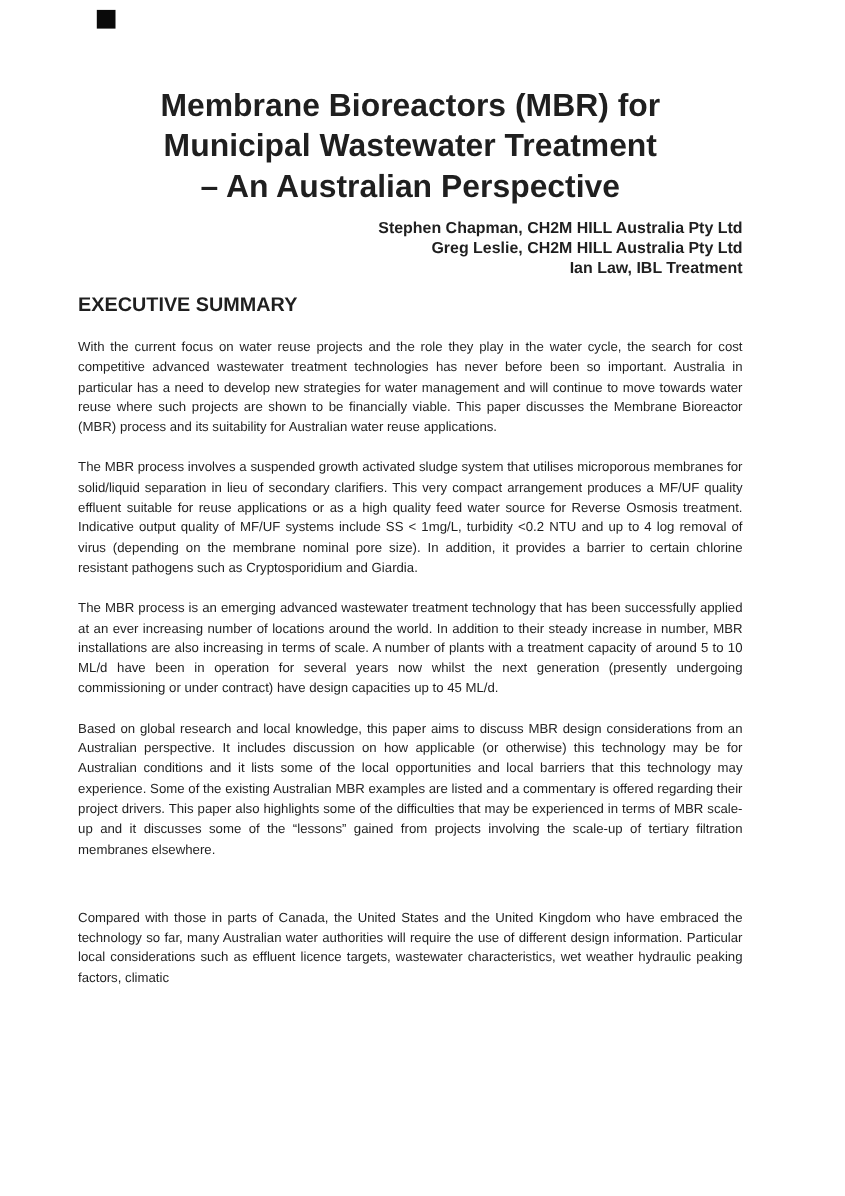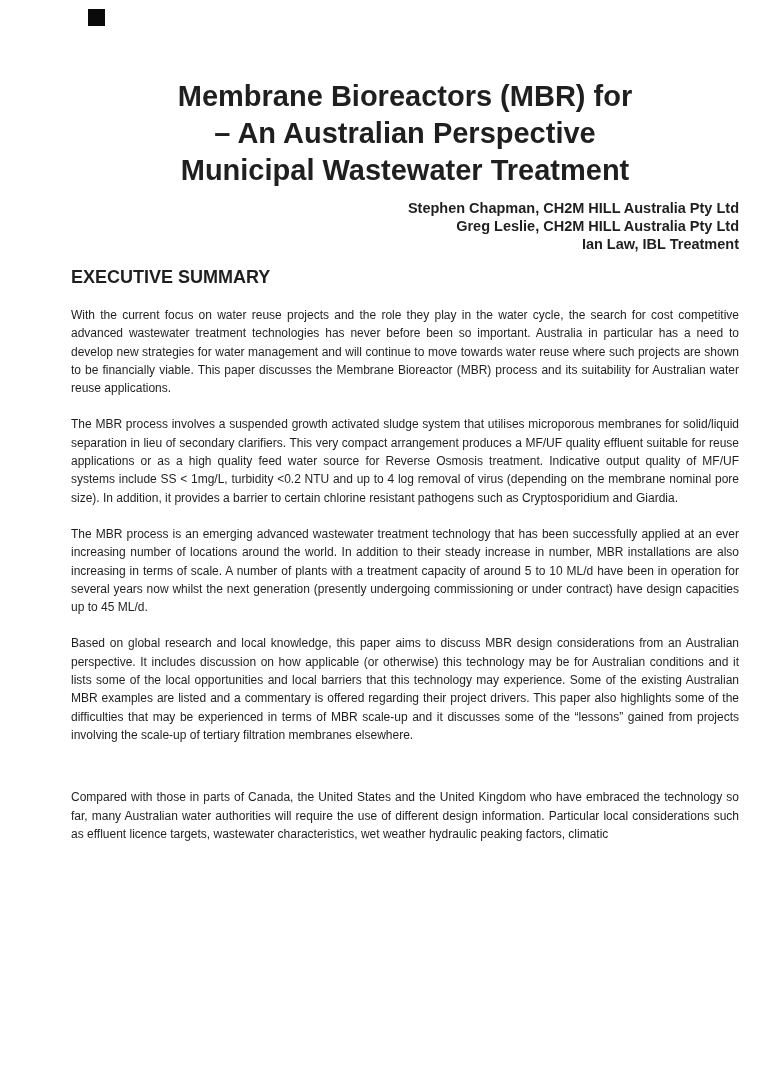--- a/index.html
+++ b/index.html
@@ -7,21 +7,21 @@
     padding: 0;
     background: #ffffff;
   }
   .page {
     position: relative;
     width: 768px;
     height: 1087px;
     margin: 0;
     background: #ffffff;
     box-sizing: border-box;
-    padding: 72px 29px 0 71px;
+    padding: 72px 93px 0 71px;
     font-family: "Liberation Sans", "DejaVu Sans", sans-serif;
     color: #1f1f1f;
     overflow: hidden;
   }
   .scan-artifact {
     position: absolute;
     left: 88px;
     top: 9px;
     width: 17px;
     height: 17px;
@@ -61,22 +61,22 @@
 </style>
 </head>
 <body>
 
 <div class="page">
 
   <div class="scan-artifact"></div>
 
   <h1 class="title">
     <span class="tline">Membrane Bioreactors (MBR) for</span>
+    <span class="tline">Municipal Wastewater Treatment</span>
     <span class="tline">– An Australian Perspective</span>
-    <span class="tline">Municipal Wastewater Treatment</span>
   </h1>
 
   <div class="authors">
     <div>Stephen Chapman, CH2M HILL Australia Pty Ltd</div>
     <div>Greg Leslie, CH2M HILL Australia Pty Ltd</div>
     <div>Ian Law, IBL Treatment</div>
   </div>
 
   <h2 class="section-heading">EXECUTIVE SUMMARY</h2>
 

